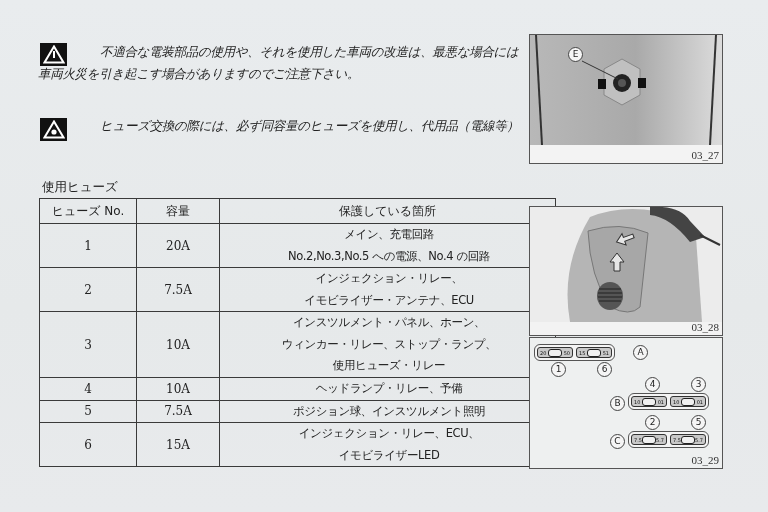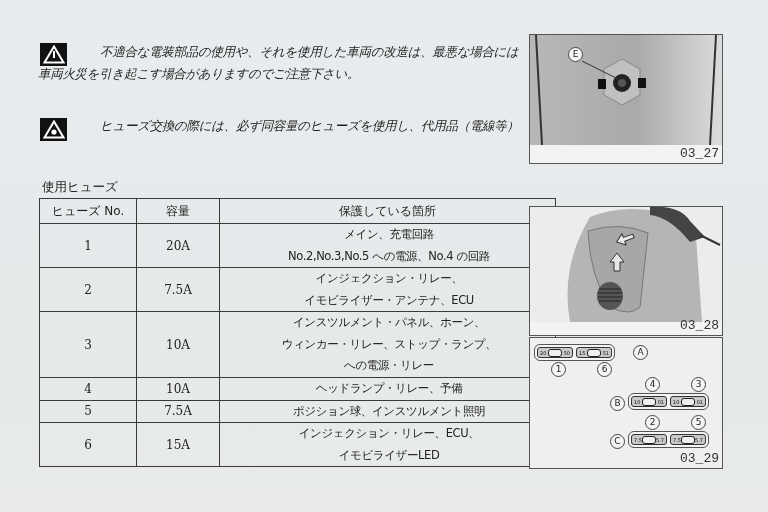--- a/index.html
+++ b/index.html
@@ -49,21 +49,21 @@
   table.fuses td.desc {
     text-align:center; padding-left:3px;
     font-family:"DejaVu Sans", sans-serif; font-size:11.5px; line-height:21.5px; letter-spacing:-0.4px;
   }
   col.c1 { width:84px; } col.c2 { width:72px; } col.c3 { width:291px; }
 
   .fig {
     position:absolute; border:1.5px solid #555; background:#f1f2f2; overflow:hidden;
   }
   .fig .cap {
-    position:absolute; right:3px; bottom:2px; font-family:Liberation Mono, monospace; font-size:13px; color:#333;
+    position:absolute; right:3px; bottom:2px; font-family:Liberation Serif, serif; font-size:11px; color:#333;
   }
   #fig1 { left:529px; top:34px; width:192px; height:128px; }
   #fig2 { left:529px; top:190px; width:192px; height:128px;margin-top:16px; }
   #fig3 { left:529px; top:337px; width:192px; height:130px; background:#eef0f0; }
 
   .fuse-group {
     position:absolute; border:1.5px solid #555; border-radius:6px; display:flex; gap:3px; padding:2px;
     background:#f4f4f4;
   }
   .fuse {
@@ -135,21 +135,21 @@
           <div>インジェクション・リレー、</div>
           <div>イモビライザー・アンテナ、ECU</div>
         </td>
       </tr>
       <tr style="height:66px">
         <td class="no">3</td>
         <td class="cap">10A</td>
         <td class="desc">
           <div>インスツルメント・パネル、ホーン、</div>
           <div>ウィンカー・リレー、ストップ・ランプ、</div>
-          <div>への電源・リレー</div>
+          <div>使用ヒューズ・リレー</div>
         </td>
       </tr>
       <tr style="height:22px">
         <td class="no">4</td>
         <td class="cap">10A</td>
         <td class="desc">
           <div>ヘッドランプ・リレー、予備</div>
         </td>
       </tr>
       <tr style="height:22px">

